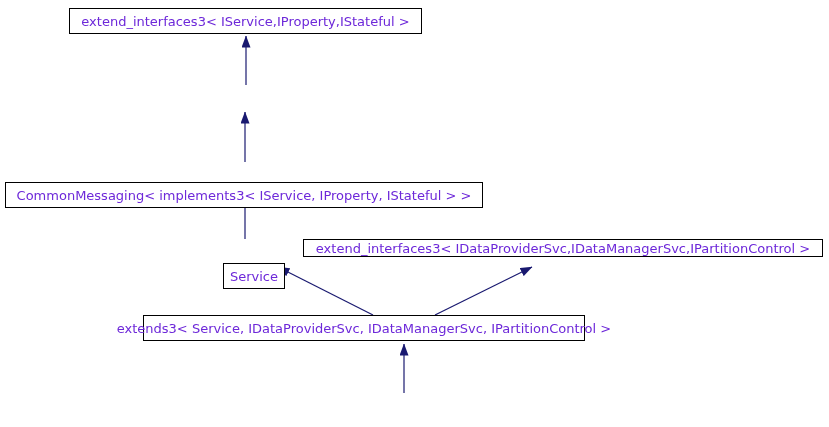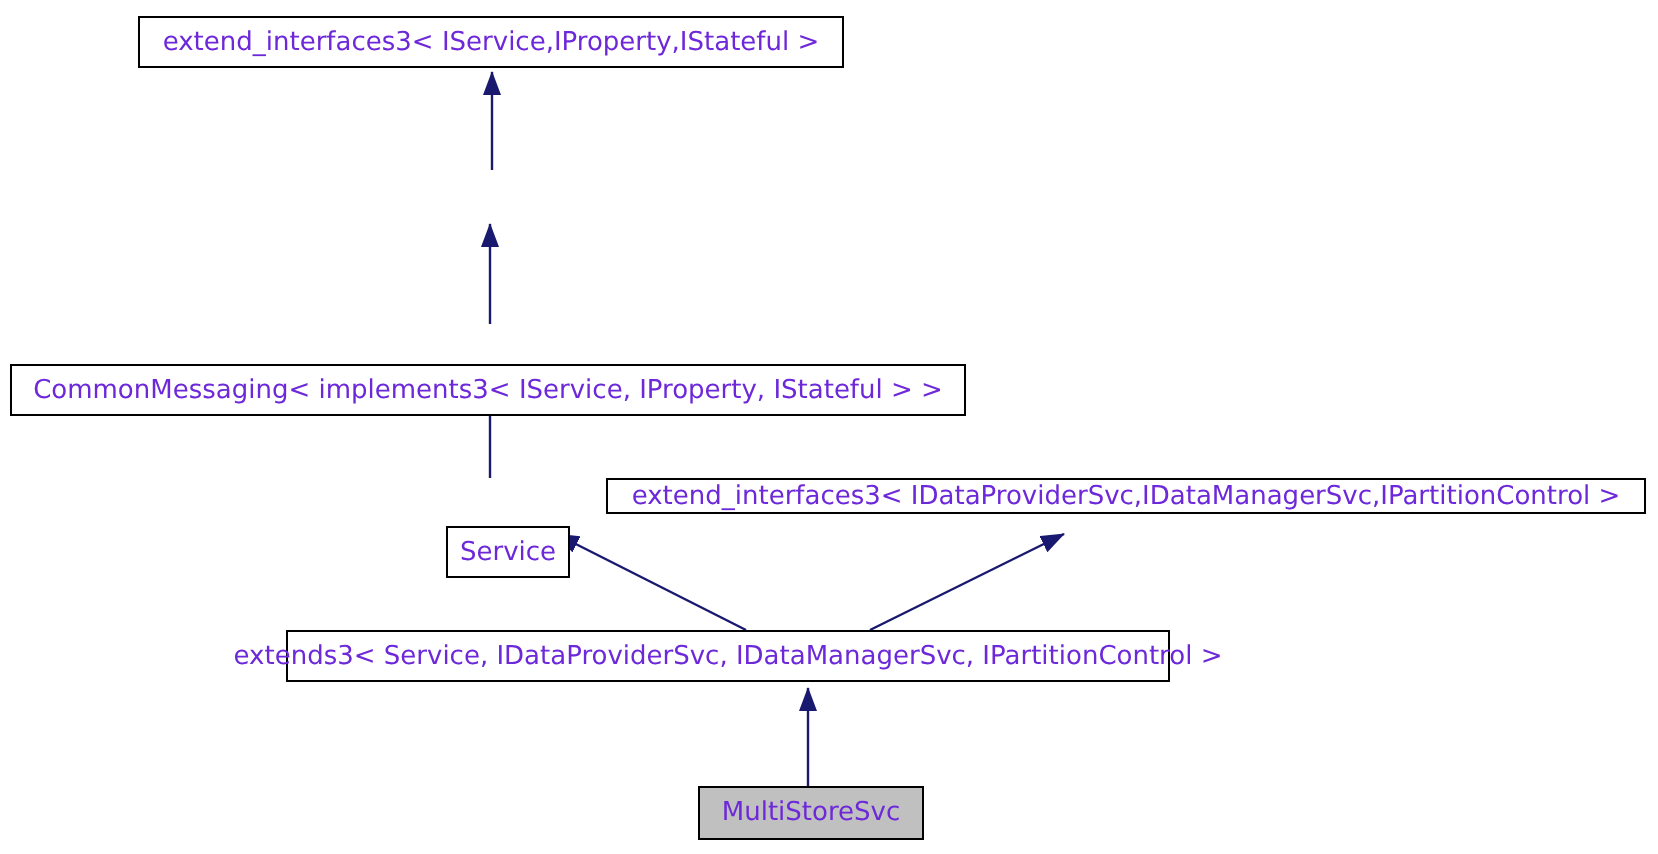--- a/index.html
+++ b/index.html
@@ -77,15 +77,14 @@
 
 
   <div class="node n2">CommonMessaging&lt; implements3&lt; IService, IProperty, IStateful &gt; &gt;</div>
 
   <div class="node n3">Service</div>
 
   <div class="node n4">extend_interfaces3&lt; IDataProviderSvc,IDataManagerSvc,IPartitionControl &gt;</div>
 
   <div class="node n5">extends3&lt; Service, IDataProviderSvc, IDataManagerSvc, IPartitionControl &gt;</div>
 
-  <div class="node n6 highlighted">MultiStoreSvc</div>
 
 </div>
 
 </body></html>

